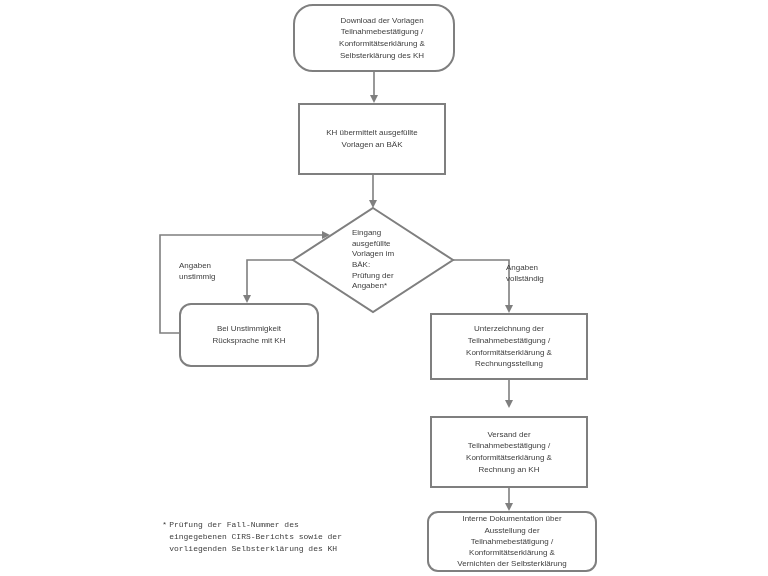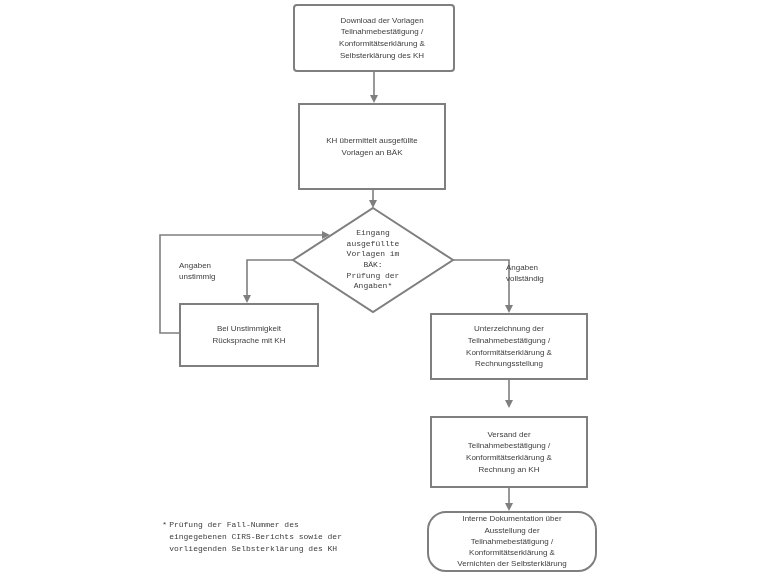--- a/index.html
+++ b/index.html
@@ -34,43 +34,42 @@
     text-align: center;
     font-size: 8px;
     line-height: 11.6px;
     color: #3d3d3d;
   }
   .node .node-text {
     white-space: pre-line;
     display: block;
     width: 100%;
   }
-  .rounded-lg { border-radius: 4px; padding-left: 16px; }
-  .rounded-md { border-radius: 19px; }
+  .rounded-lg { border-radius: 20px; padding-left: 16px; }
+  .rounded-md { border-radius: 11px; }
   .node-download       { left: 293px; top: 4px;   width: 162px; height: 68px; }
-  .node-uebermittelt   { left: 298px; top: 103px; width: 148px; height: 87px; }
-  .node-ruecksprache   { left: 179px; top: 303px; width: 140px; height: 64px; }
+  .node-uebermittelt   { left: 298px; top: 103px; width: 148px; height: 72px; }
+  .node-ruecksprache   { left: 179px; top: 303px; width: 140px; height: 64px; border-radius: 12px; }
   .node-unterzeichnung { left: 430px; top: 313px; width: 158px; height: 67px; }
   .node-versand        { left: 430px; top: 416px; width: 158px; height: 72px; }
   .node-dokumentation  { left: 427px; top: 511px; width: 170px; height: 61px; line-height: 11.2px; }
   .decision-text {
     position: absolute;
     left: 328px;
     top: 215px;
     width: 90px;
     height: 90px;
     display: flex;
     align-items: center;
     justify-content: center;
-    text-align: center;
+    text-align: left;
     font-size: 8px;
     line-height: 10.6px;
     white-space: pre-line;
     color: #3d3d3d;
-    font-family: Liberation Mono, monospace;
   }
   .edge-label {
     position: absolute;
     width: 84px;
     text-align: left;
     font-size: 8px;
     line-height: 10.5px;
     white-space: pre-line;
     color: #3d3d3d;
   }

